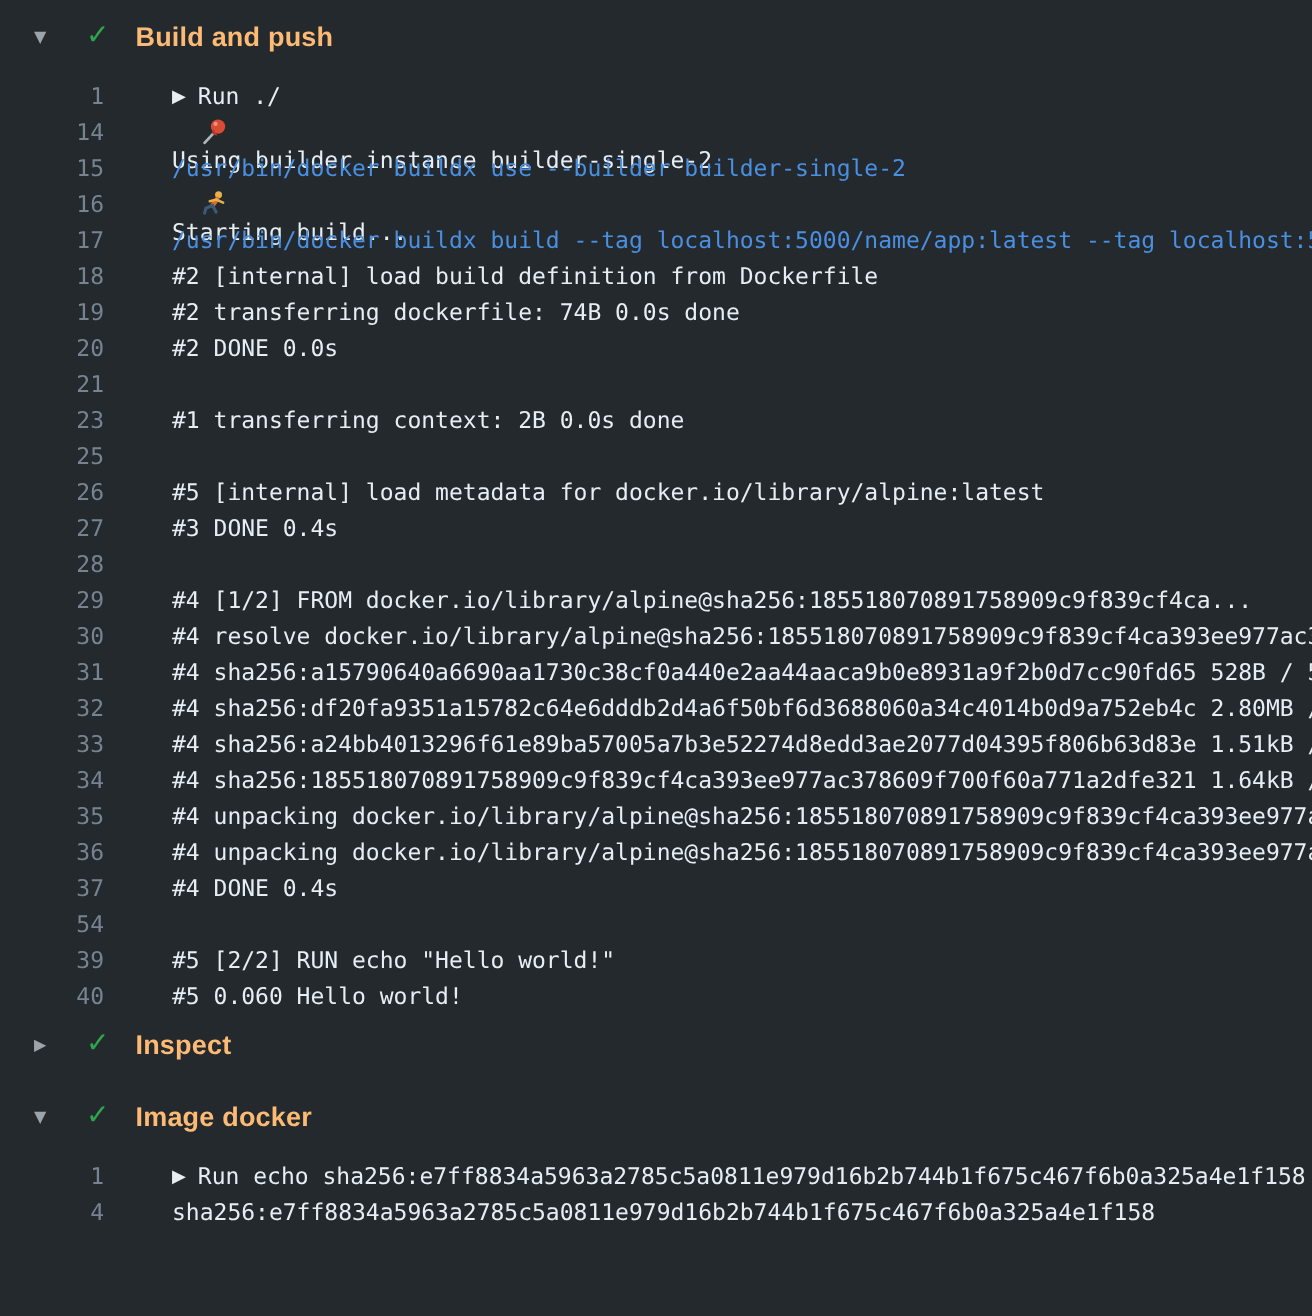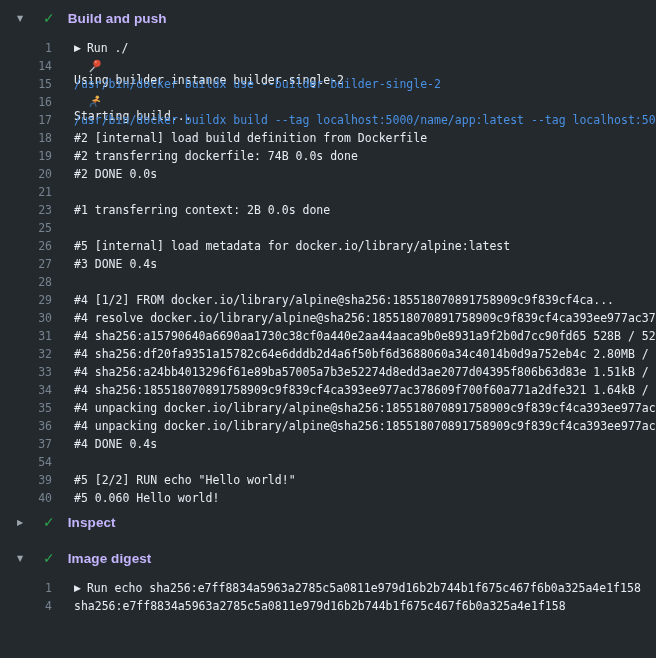--- a/index.html
+++ b/index.html
@@ -37,21 +37,21 @@
   .check {
     margin-left: 14px;
     color: #2da44e;
     font-size: 14px;
     font-weight: bold;
     flex: none;
     font-family: "DejaVu Sans", sans-serif;
   }
   .section-title {
     margin-left: 13px;
-    color: #c4b5fd;
+    color: #fdba74;
     font-size: 13.5px;
     font-weight: 600;
     letter-spacing: 0.1px;
   }
   .log-block {
     margin-top: 6px;
   }
   .log-line {
     display: flex;
     height: 18px;
@@ -60,21 +60,21 @@
     font-size: 11.5px;
   }
   .num {
     width: 52px;
     flex: none;
     text-align: right;
     color: #768390;
     cursor: pointer;
   }
   .content {
-    margin-left: 22px;
+    margin-left: 34px;
     flex: 1;
     white-space: pre;
     overflow: hidden;
     color: #e6edf3;
   }
   .content.command {
     color: #4a90e2;
   }
   .run-arrow {
     display: inline-block;
@@ -258,21 +258,21 @@
       <span class="check">✓</span>
       <span class="section-title">Inspect</span>
     </div>
 
   </div>
 
   <div class="section">
     <div class="section-header">
       <span class="chevron">▼</span>
       <span class="check">✓</span>
-      <span class="section-title">Image digest</span>
+      <span class="section-title">Image docker</span>
     </div>
     <div class="log-block">
   <div class="log-line">
     <span class="num">1</span>
     <span class="content"><span class="run-arrow">▶</span><span>Run echo sha256:e7ff8834a5963a2785c5a0811e979d16b2b744b1f675c467f6b0a325a4e1f158</span></span>
   </div>
 
   <div class="log-line">
     <span class="num">4</span>
     <span class="content"><span>sha256:e7ff8834a5963a2785c5a0811e979d16b2b744b1f675c467f6b0a325a4e1f158</span></span>

